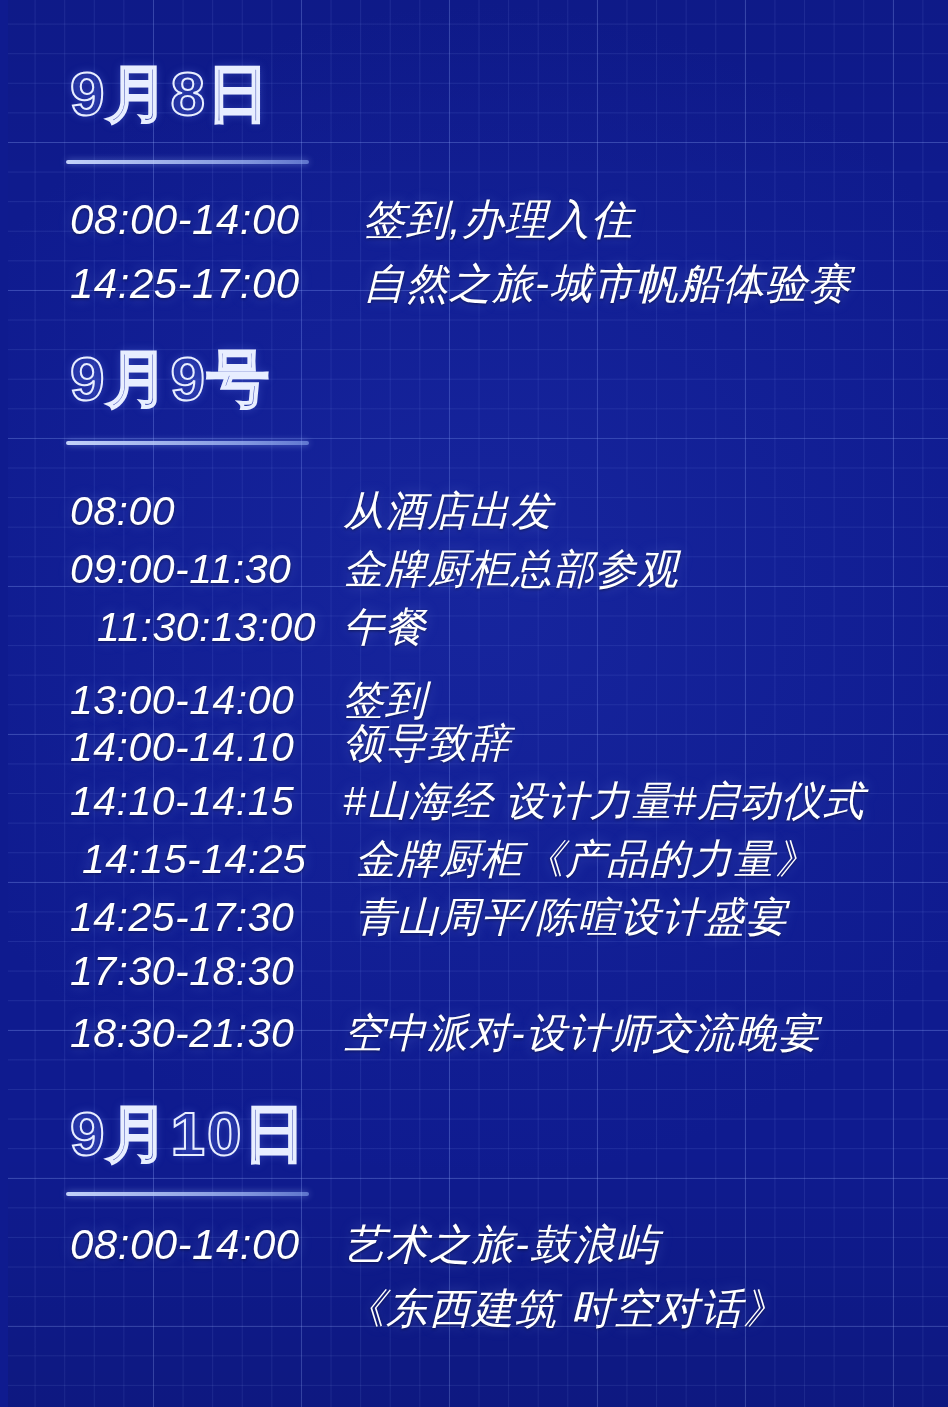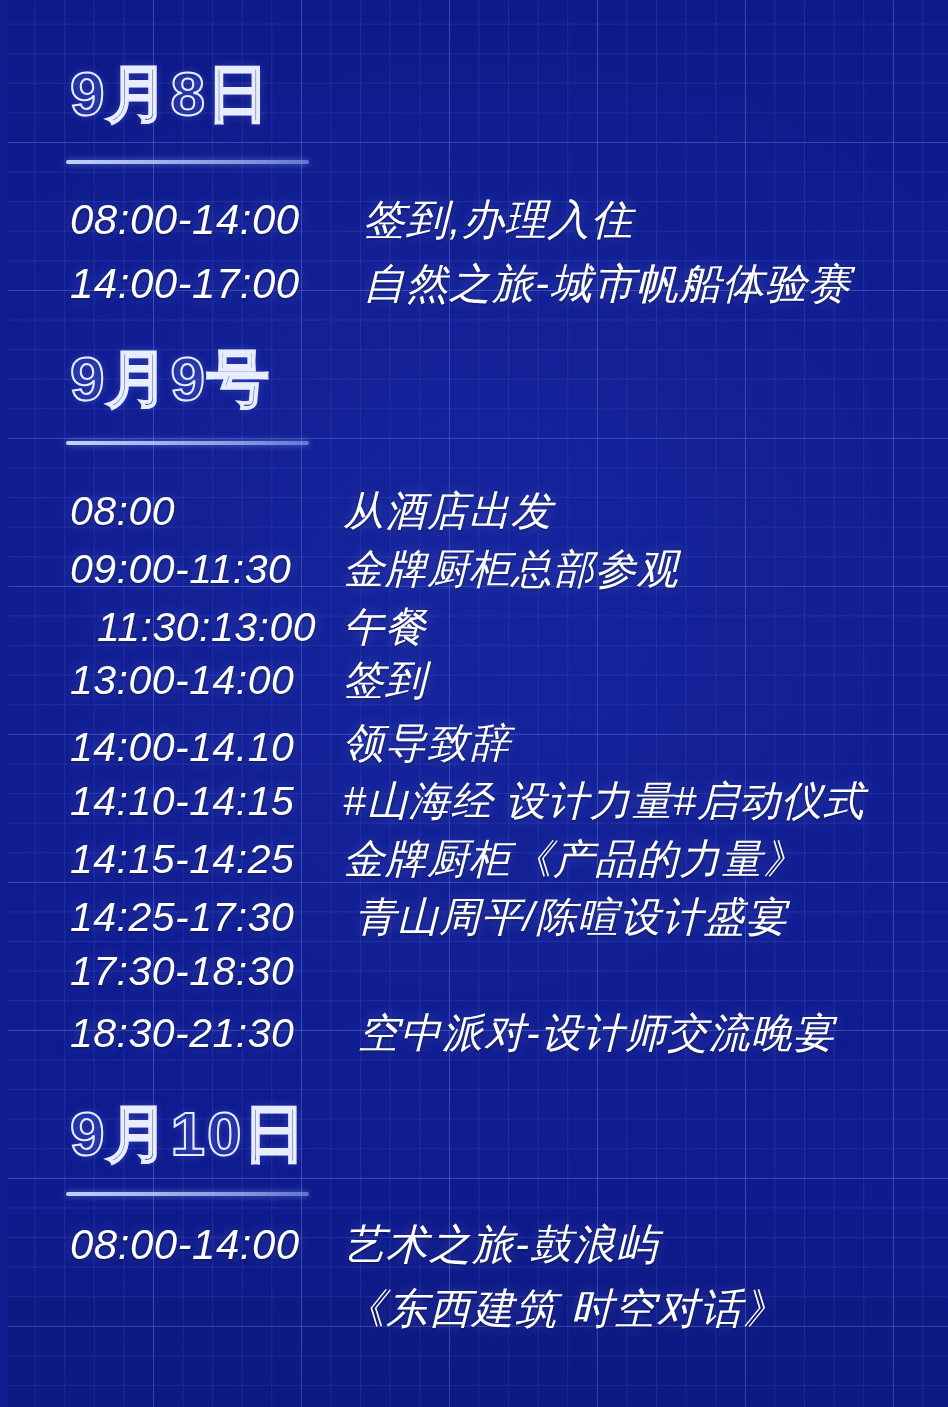--- a/index.html
+++ b/index.html
@@ -107,64 +107,64 @@
     <div class="day-heading" style="left:62px; top:52px; font-size:62px;">9月8日</div>
 
     <div class="divider" style="left:58px; top:160px; width:243px;"></div>
 
     <div class="row s1" style="left:62px; top:192px;">
       <span class="time" style="width:293px; display:inline-block;">08:00-14:00</span>
       <span class="event">签到,办理入住</span>
     </div>
 
     <div class="row s1" style="left:62px; top:256px;">
-      <span class="time" style="width:293px; display:inline-block;">14:00-17:00</span>
+      <span class="time" style="width:293px; display:inline-block;">14:25-17:00</span>
       <span class="event">自然之旅-城市帆船体验赛</span>
     </div>
 
     <div class="day-heading" style="left:62px; top:337px; font-size:62px;">9月9号</div>
 
     <div class="divider" style="left:58px; top:441px; width:243px;"></div>
 
     <div class="row s2" style="left:62px; top:484px;">
       <span class="time" style="width:273px; display:inline-block;">08:00</span>
       <span class="event">从酒店出发</span>
     </div>
     <div class="row s2" style="left:62px; top:542px;">
       <span class="time" style="width:273px; display:inline-block;">09:00-11:30</span>
       <span class="event">金牌厨柜总部参观</span>
     </div>
     <div class="row s2" style="left:62px; top:600px;text-align:center;">
       <span class="time" style="width:273px; display:inline-block;">11:30:13:00</span>
       <span class="event">午餐</span>
     </div>
-    <div class="row s2" style="left:62px; top:653px;justify-content:center;">
+    <div class="row s2" style="left:62px; top:673px;justify-content:center;">
       <span class="time" style="width:273px; display:inline-block;">13:00-14:00</span>
       <span class="event">签到</span>
     </div>
     <div class="row s2" style="left:62px; top:716px;align-items:flex-end;">
       <span class="time" style="width:273px; display:inline-block;">14:00-14.10</span>
       <span class="event">领导致辞</span>
     </div>
     <div class="row s2" style="left:62px; top:774px;">
       <span class="time" style="width:273px; display:inline-block;">14:10-14:15</span>
       <span class="event">#山海经 设计力量#启动仪式</span>
     </div>
-    <div class="row s2" style="left:62px; top:832px;">
+    <div class="row s2" style="left:74px; top:832px;">
       <span class="time" style="width:273px; display:inline-block;">14:15-14:25</span>
       <span class="event">金牌厨柜《产品的力量》</span>
     </div>
     <div class="row s2" style="left:62px; top:890px;gap:12px;">
       <span class="time" style="width:273px; display:inline-block;">14:25-17:30</span>
       <span class="event">青山周平/陈暄设计盛宴</span>
     </div>
     <div class="row s2" style="left:62px; top:948px;">
       <span class="time" style="width:273px; display:inline-block;">17:30-18:30</span>
     </div>
-    <div class="row s2" style="left:62px; top:1006px;gap:15px;">
+    <div class="row s2" style="left:62px; top:1006px;">
       <span class="time" style="width:273px; display:inline-block;">18:30-21:30</span>
       <span class="event">空中派对-设计师交流晚宴</span>
     </div>
 
     <div class="day-heading" style="left:62px; top:1092px; font-size:62px;">9月10日</div>
 
     <div class="divider" style="left:58px; top:1192px; width:243px;"></div>
 
     <div class="row s3" style="left:62px; top:1217px;">
       <span class="time" style="width:273px; display:inline-block;">08:00-14:00</span>

